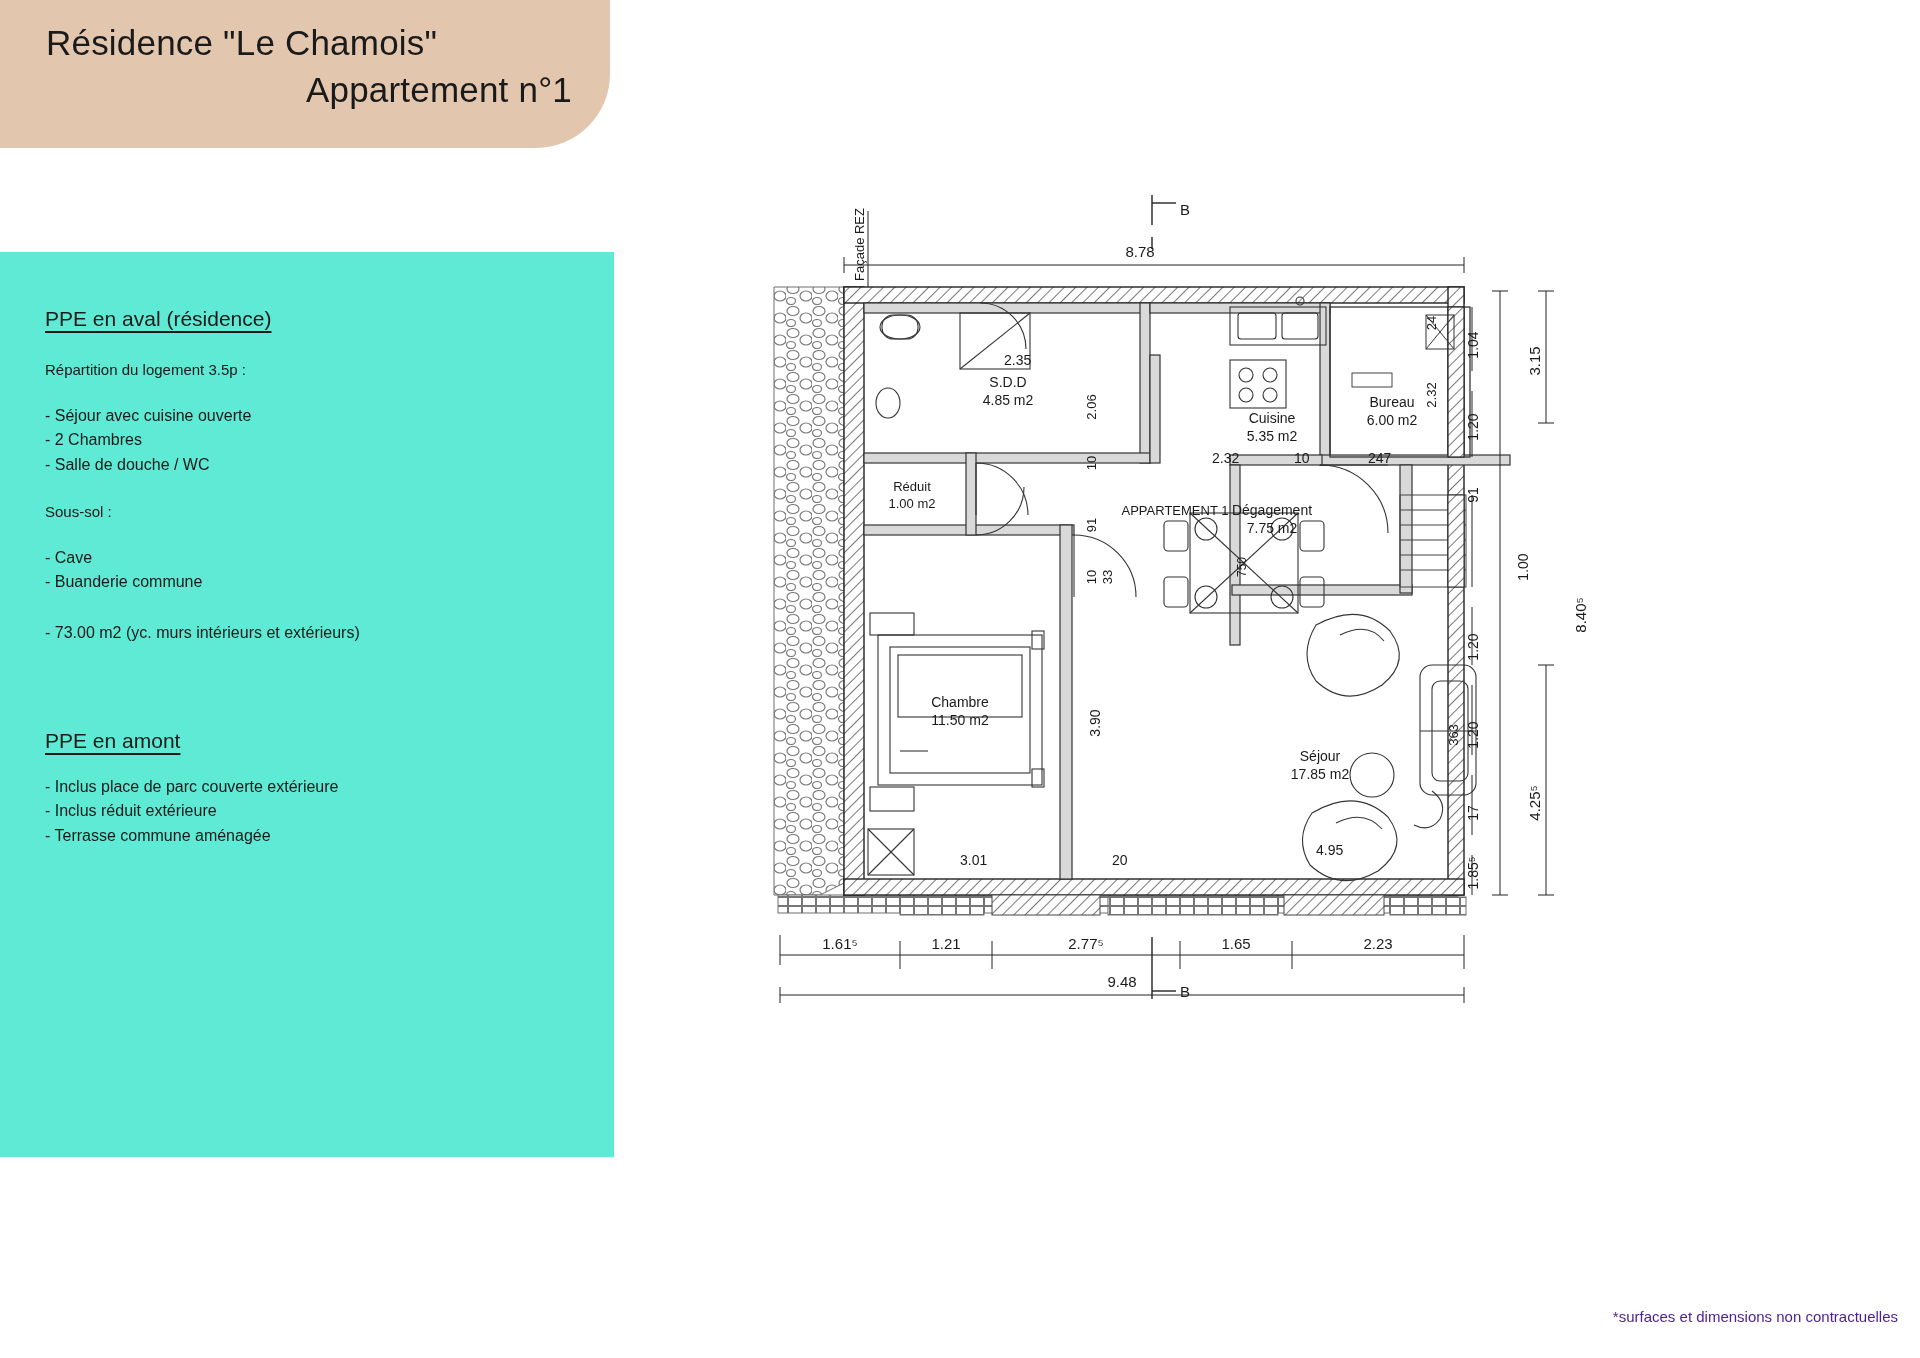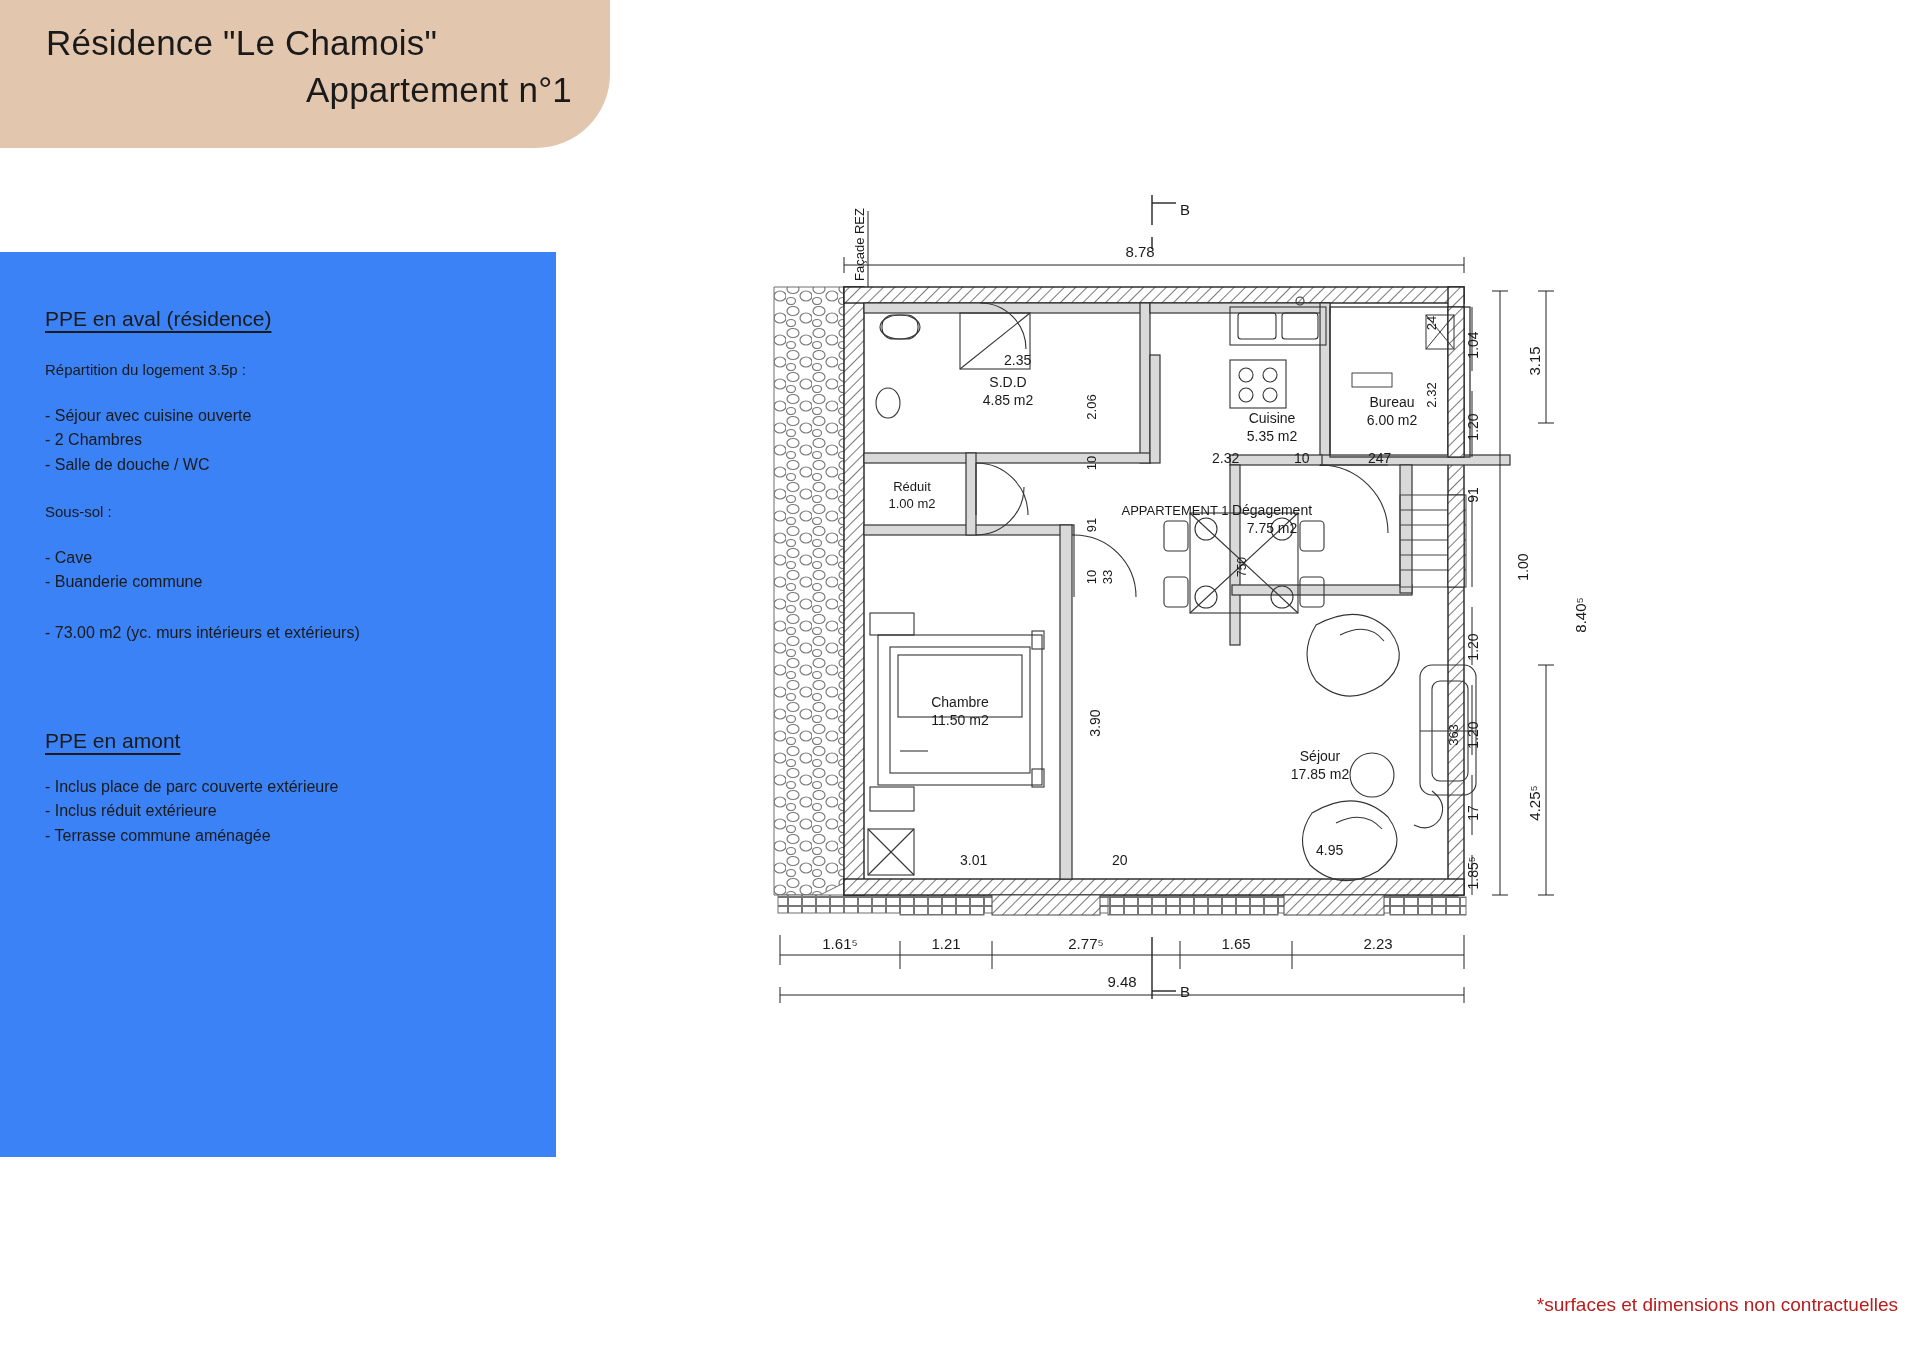--- a/index.html
+++ b/index.html
@@ -42,23 +42,23 @@
     white-space: nowrap;
   }
   .header-banner .title-line.l1 { text-align: left; padding-left: 4px; }
   .header-banner .title-line.l2 { text-align: right; padding-left: 78px; }
 
   
   .info-panel {
     position: absolute;
     left: 0;
     top: 252px;
-    width: 556px;
+    width: 614px;
     height: 905px;
-    background: #3b82f6;
+    background: #5eead4;
   }
   .info-inner {
     position: absolute;
     left: 45px;
     top: 55px;
     right: 26px;
   }
   .info-heading {
     font-size: 21px;
     text-decoration: underline;
@@ -81,23 +81,23 @@
     text-decoration: underline;
     text-underline-offset: 5px;
     margin: 84px 0 22px 0;
     font-weight: 400;
   }
 
   
   .footer-note {
     position: absolute;
     right: 22px;
-    bottom: 42px;
-    font-size: 19px;
-    color: #b91c1c;
+    bottom: 33px;
+    font-size: 15px;
+    color: #4c1d95;
     white-space: nowrap;
   }
 
   
   .plan-wrap {
     position: absolute;
     left: 760px;
     top: 195px;
     width: 1140px;
     height: 1040px;

